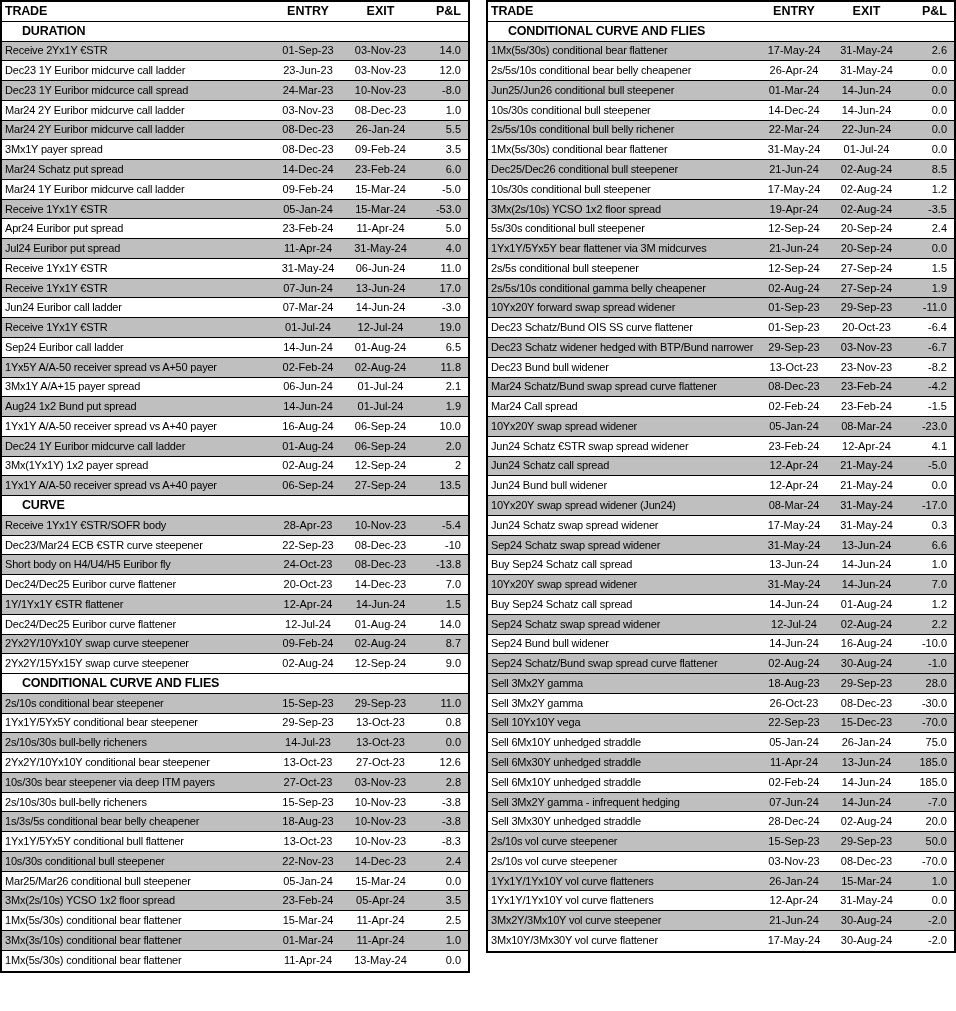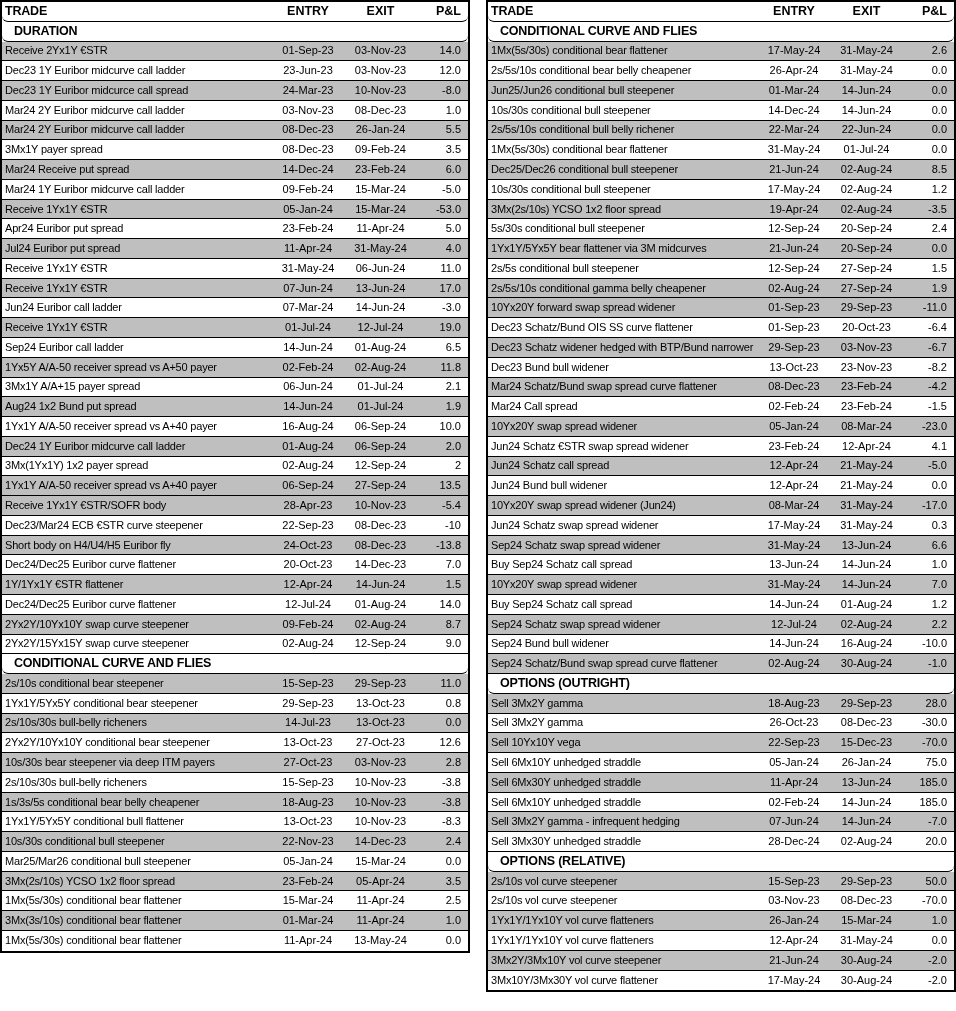--- a/index.html
+++ b/index.html
@@ -19,26 +19,26 @@
   }
   .panel-left{left:0;width:470px;}
   .panel-right{left:486px;width:470px;}
   .row{
     display:flex;align-items:center;box-sizing:border-box;
     height:19.77px;border-bottom:1.5px solid var(--border);
     font-size:11px;line-height:1;white-space:nowrap;
   }
   .row:last-child{border-bottom:none;}
   .data-row.shade{background:var(--shade);justify-content:space-between;}
-  .header-row,.section-row{font-weight:bold;font-size:12.5px;background:var(--bg);border-radius:6px;}
+  .header-row,.section-row{font-weight:bold;font-size:12.5px;background:var(--bg);}
   .c-trade{flex:1;padding-left:3px;overflow:hidden;letter-spacing:-0.2px;}
   .c-entry{width:72px;text-align:center;flex:none;}
   .c-exit{width:73px;text-align:center;flex:none;}
   .c-pnl{width:44px;text-align:right;padding-right:7px;flex:none;}
-  .c-title{flex:1;padding-left:12px;overflow:hidden;letter-spacing:-0.2px;}
+  .c-title{flex:1;padding-left:20px;overflow:hidden;letter-spacing:-0.2px;}
 </style>
 </head>
 <body>
 
 <section class="panel panel-left">
     <div class="row header-row">
       <div class="c-trade">TRADE</div>
       <div class="c-entry">ENTRY</div>
       <div class="c-exit">EXIT</div>
       <div class="c-pnl">P&amp;L</div>
@@ -76,21 +76,21 @@
       <div class="c-exit">26-Jan-24</div>
       <div class="c-pnl">5.5</div>
     </div>
     <div class="row data-row">
       <div class="c-trade">3Mx1Y payer spread</div>
       <div class="c-entry">08-Dec-23</div>
       <div class="c-exit">09-Feb-24</div>
       <div class="c-pnl">3.5</div>
     </div>
     <div class="row data-row shade">
-      <div class="c-trade">Mar24 Receive put spread</div>
+      <div class="c-trade">Mar24 Schatz put spread</div>
       <div class="c-entry">14-Dec-24</div>
       <div class="c-exit">23-Feb-24</div>
       <div class="c-pnl">6.0</div>
     </div>
     <div class="row data-row">
       <div class="c-trade">Mar24 1Y Euribor midcurve call ladder</div>
       <div class="c-entry">09-Feb-24</div>
       <div class="c-exit">15-Mar-24</div>
       <div class="c-pnl">-5.0</div>
     </div>
@@ -176,20 +176,23 @@
       <div class="c-trade">3Mx(1Yx1Y) 1x2 payer spread</div>
       <div class="c-entry">02-Aug-24</div>
       <div class="c-exit">12-Sep-24</div>
       <div class="c-pnl">2</div>
     </div>
     <div class="row data-row shade">
       <div class="c-trade">1Yx1Y A/A-50 receiver spread vs A+40 payer</div>
       <div class="c-entry">06-Sep-24</div>
       <div class="c-exit">27-Sep-24</div>
       <div class="c-pnl">13.5</div>
+    </div>
+    <div class="row section-row">
+      <div class="c-title">CURVE</div>
     </div>
     <div class="row data-row shade">
       <div class="c-trade">Receive 1Yx1Y €STR/SOFR body</div>
       <div class="c-entry">28-Apr-23</div>
       <div class="c-exit">10-Nov-23</div>
       <div class="c-pnl">-5.4</div>
     </div>
     <div class="row data-row">
       <div class="c-trade">Dec23/Mar24 ECB €STR curve steepener</div>
       <div class="c-entry">22-Sep-23</div>
@@ -516,23 +519,20 @@
       <div class="c-entry">14-Jun-24</div>
       <div class="c-exit">16-Aug-24</div>
       <div class="c-pnl">-10.0</div>
     </div>
     <div class="row data-row shade">
       <div class="c-trade">Sep24 Schatz/Bund swap spread curve flattener</div>
       <div class="c-entry">02-Aug-24</div>
       <div class="c-exit">30-Aug-24</div>
       <div class="c-pnl">-1.0</div>
     </div>
-    <div class="row section-row">
-      <div class="c-title">OPTIONS (OUTRIGHT)</div>
-    </div>
     <div class="row data-row shade">
       <div class="c-trade">Sell 3Mx2Y gamma</div>
       <div class="c-entry">18-Aug-23</div>
       <div class="c-exit">29-Sep-23</div>
       <div class="c-pnl">28.0</div>
     </div>
     <div class="row data-row">
       <div class="c-trade">Sell 3Mx2Y gamma</div>
       <div class="c-entry">26-Oct-23</div>
       <div class="c-exit">08-Dec-23</div>
@@ -567,23 +567,20 @@
       <div class="c-entry">07-Jun-24</div>
       <div class="c-exit">14-Jun-24</div>
       <div class="c-pnl">-7.0</div>
     </div>
     <div class="row data-row">
       <div class="c-trade">Sell 3Mx30Y unhedged straddle</div>
       <div class="c-entry">28-Dec-24</div>
       <div class="c-exit">02-Aug-24</div>
       <div class="c-pnl">20.0</div>
     </div>
-    <div class="row section-row">
-      <div class="c-title">OPTIONS (RELATIVE)</div>
-    </div>
     <div class="row data-row shade">
       <div class="c-trade">2s/10s vol curve steepener</div>
       <div class="c-entry">15-Sep-23</div>
       <div class="c-exit">29-Sep-23</div>
       <div class="c-pnl">50.0</div>
     </div>
     <div class="row data-row">
       <div class="c-trade">2s/10s vol curve steepener</div>
       <div class="c-entry">03-Nov-23</div>
       <div class="c-exit">08-Dec-23</div>

